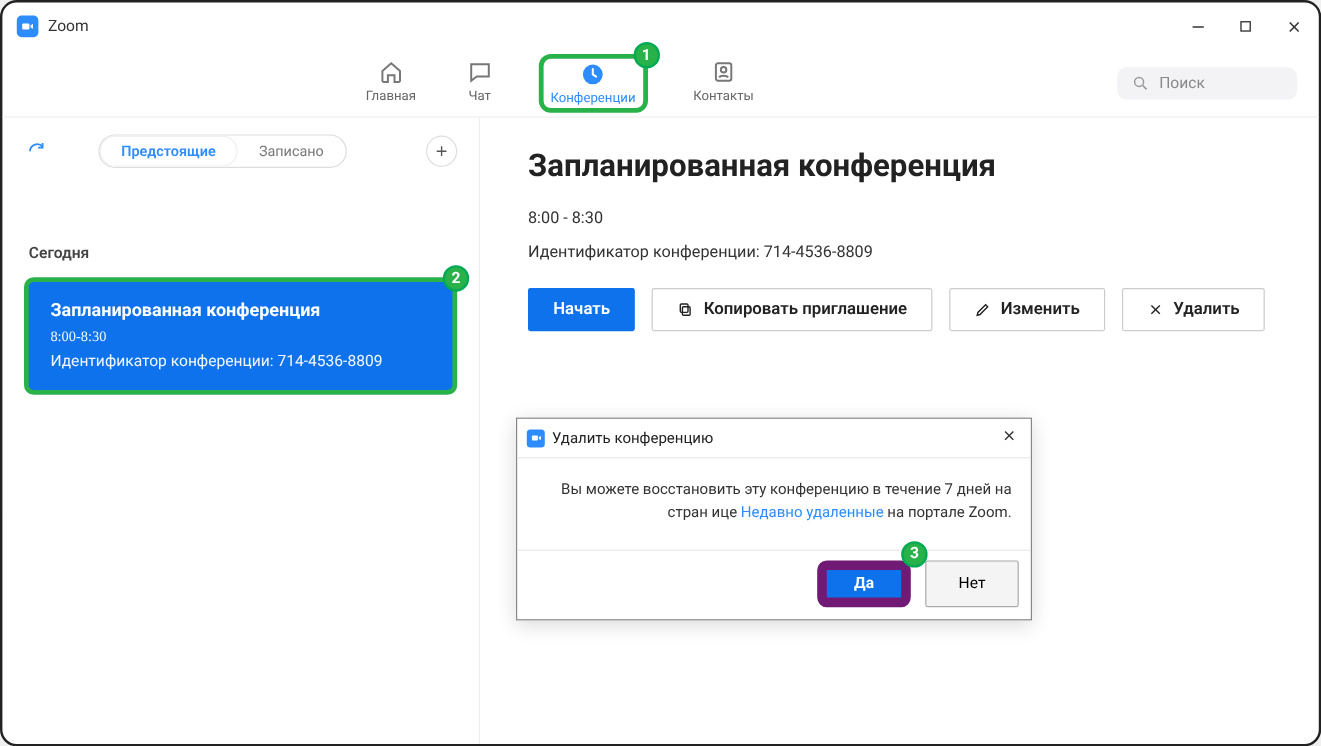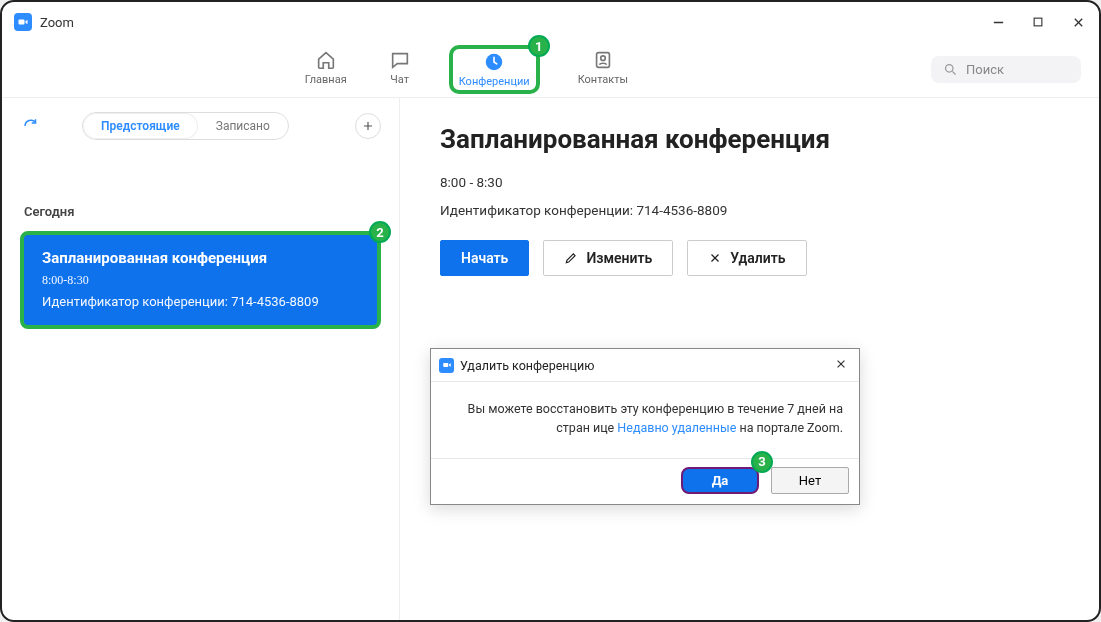--- a/index.html
+++ b/index.html
@@ -53,21 +53,21 @@
 
   .dialog { position: absolute; left: 30px; top: 250px; width: 430px; border: 1px solid #888; background: #fff; box-shadow: 0 4px 16px rgba(0,0,0,.15); }
   .dialog-header { display: flex; align-items: center; padding: 6px 8px; font-size: 12.5px; color: #222; border-bottom: 1px solid #e8e8e8; }
   .dialog-header .mini-icon { width: 15px; height: 15px; background: #2D8CFF; border-radius: 3px; display: flex; align-items: center; justify-content: center; margin-right: 6px; }
   .dialog-header .mini-icon svg { width: 10px; height: 10px; }
   .dialog-close { margin-left: auto; cursor: pointer; font-size: 14px; padding: 2px 4px; }
   .dialog-body { padding: 18px 16px 20px; font-size: 12.5px; color: #333; line-height: 1.5; text-align: right; }
   .dialog-body a { color: #2D8CFF; text-decoration: none; }
   .dialog-footer { display: flex; justify-content: flex-end; gap: 12px; padding: 8px 10px 10px; border-top: 1px solid #e8e8e8; position: relative; }
   .dlg-btn { min-width: 78px; padding: 4px 10px; font-size: 13px; border: 1px solid #aaa; background: #f4f4f4; cursor: pointer; border-radius: 2px; }
-  .dlg-btn.primary { background: #0E72ED; color: #fff; border: 2px solid #701a75; border-radius: 8px; font-weight: 700; padding: 4px 4px; }
+  .dlg-btn.primary { background: #0E72ED; color: #fff; border: 8px solid #701a75; border-radius: 8px; font-weight: 700; padding: 4px 4px; }
 </style>
 </head>
 <body>
 
 <div class="window-frame">
 
   <div class="titlebar">
     <span class="app-icon">
       <svg viewBox="0 0 24 24" fill="#fff">
           <rect x="3" y="7" width="12" height="10" rx="2"></rect>
@@ -170,20 +170,27 @@
       </div>
     </div>
 
     <div class="main">
       <div class="page-title">Запланированная конференция</div>
       <div class="meta-row">8:00 - 8:30</div>
       <div class="meta-row">Идентификатор конференции: 714-4536-8809</div>
 
       <div class="actions">
         <div class="btn primary">Начать</div>
+        <div class="btn">
+          <svg viewBox="0 0 24 24" fill="none" stroke="#222" stroke-width="2">
+              <rect x="8" y="8" width="11" height="12" rx="1.5"></rect>
+              <rect x="5" y="4" width="11" height="12" rx="1.5"></rect>
+            </svg>
+          <span>Копировать приглашение</span>
+        </div>
         <div class="btn">
           <svg viewBox="0 0 24 24" fill="none" stroke="#222" stroke-width="2">
               <path d="M4 20l4-1 11-11-3-3L5 16z"></path>
             </svg>
           <span>Изменить</span>
         </div>
         <div class="btn">
           <svg viewBox="0 0 24 24" fill="none" stroke="#222" stroke-width="2">
               <line x1="6" y1="6" x2="18" y2="18"></line>
               <line x1="18" y1="6" x2="6" y2="18"></line>

